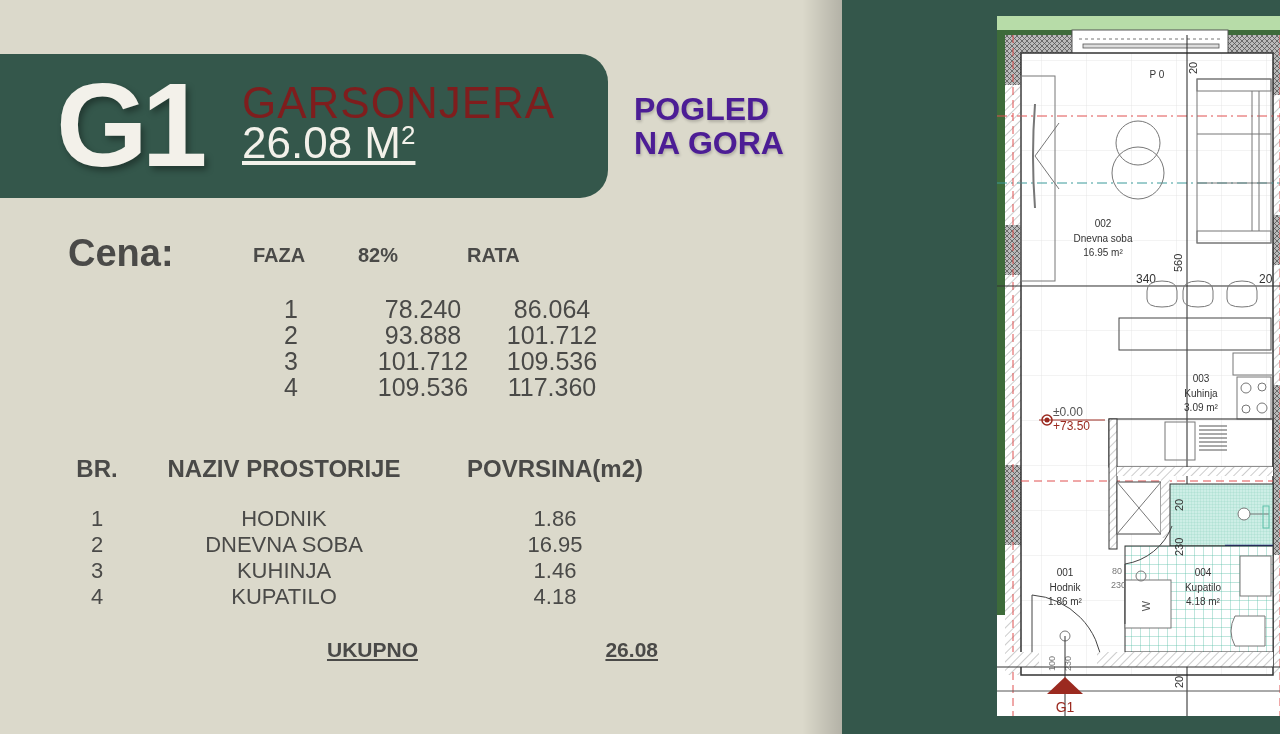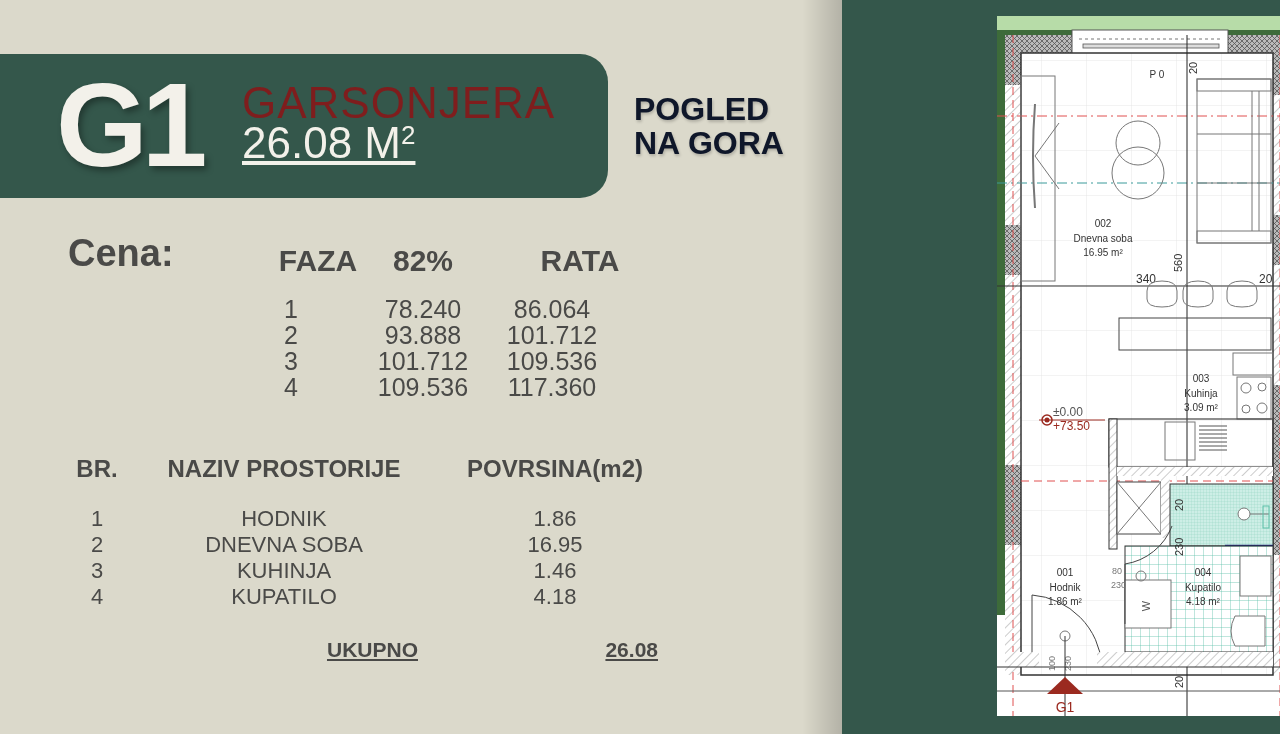--- a/index.html
+++ b/index.html
@@ -6,25 +6,25 @@
   body { width:1280px; height:734px; overflow:hidden; position:relative; background:#dbd9cb; font-family:"Liberation Sans", sans-serif; }
   .left { position:absolute; left:0; top:0; width:842px; height:734px; background:#dbd9cb; }
   .left::after { content:""; position:absolute; right:0; top:0; width:40px; height:734px; background:linear-gradient(to right, rgba(0,0,0,0), rgba(0,0,0,0.18)); }
   .right { position:absolute; left:842px; top:0; width:438px; height:734px; background:#34574b; }
 
   .banner { position:absolute; left:0; top:54px; width:608px; height:144px; background:#34574b; border-radius:0 28px 28px 0; }
   .code { position:absolute; left:56px; top:60px; font-family:"Liberation Sans", sans-serif; font-weight:bold; font-size:118px; line-height:130px; color:#f3f1ea; letter-spacing:-6px; text-shadow:3px 4px 6px rgba(0,0,0,0.35); }
   .type { position:absolute; left:242px; top:83px; color:#7f1d1d; font-size:44px; line-height:40px; letter-spacing:1px; font-weight:normal; }
   .area { position:absolute; left:242px; top:123px; color:#f3f1ea; font-size:44px; line-height:40px; letter-spacing:0px;text-decoration:underline; }
   .area sup { font-size:26px; vertical-align:14px; line-height:0; }
-  .view { position:absolute; left:634px; top:92px; color:#0f172a; font-weight:bold; font-size:32px; line-height:34px; text-shadow:1px 2px 3px rgba(0,0,0,0.2); }
+  .view { position:absolute; left:634px; top:92px; color:#4c1d95; font-weight:bold; font-size:32px; line-height:34px; text-shadow:1px 2px 3px rgba(0,0,0,0.2); }
 
   .dark { color:#4a4a48; }
   .cena { position:absolute; left:68px; top:232px; font-size:38px; font-weight:bold; }
-  .ph { position:absolute; top:244px; font-size:30px; font-weight:bold; width:130px; text-align:center; }
+  .ph { position:absolute; top:244px; font-size:20px; font-weight:bold; width:130px; text-align:left; }
   .prow { position:absolute; font-size:25px; line-height:26px; width:130px; text-align:center; }
 
   .rh { position:absolute; top:455px; font-size:24px; font-weight:bold; text-align:center; }
   .rrow { position:absolute; font-size:22px; line-height:26.5px; text-align:center; }
   .total { position:absolute; top:638px; font-size:21px; font-weight:bold; text-align:right;text-decoration:underline; }
 
   .plan { position:absolute; left:968px; top:16px; width:292px; height:700px; background:#ffffff;margin-left:29px; }
   .plan svg { display:block; }
 </style>
 </head>
@@ -36,21 +36,21 @@
   <div class="type">GARSONJERA</div>
   <div class="area"><span>26.08 M</span><sup>2</sup></div>
   <div class="view">
     <div>POGLED</div>
     <div>NA GORA</div>
   </div>
 
   <div class="cena dark">Cena:</div>
   <div class="ph dark" style="left:253px">FAZA</div>
   <div class="ph dark" style="left:358px">82%</div>
-  <div class="ph dark" style="left:515px">RATA</div>
+  <div class="ph dark" style="left:467px">RATA</div>
 
   <div>
     <div class="prow dark" style="left:226px;top:296px">1</div>
     <div class="prow dark" style="left:358px;top:296px">78.240</div>
     <div class="prow dark" style="left:487px;top:296px">86.064</div>
 
     <div class="prow dark" style="left:226px;top:322px">2</div>
     <div class="prow dark" style="left:358px;top:322px">93.888</div>
     <div class="prow dark" style="left:487px;top:322px">101.712</div>
 

